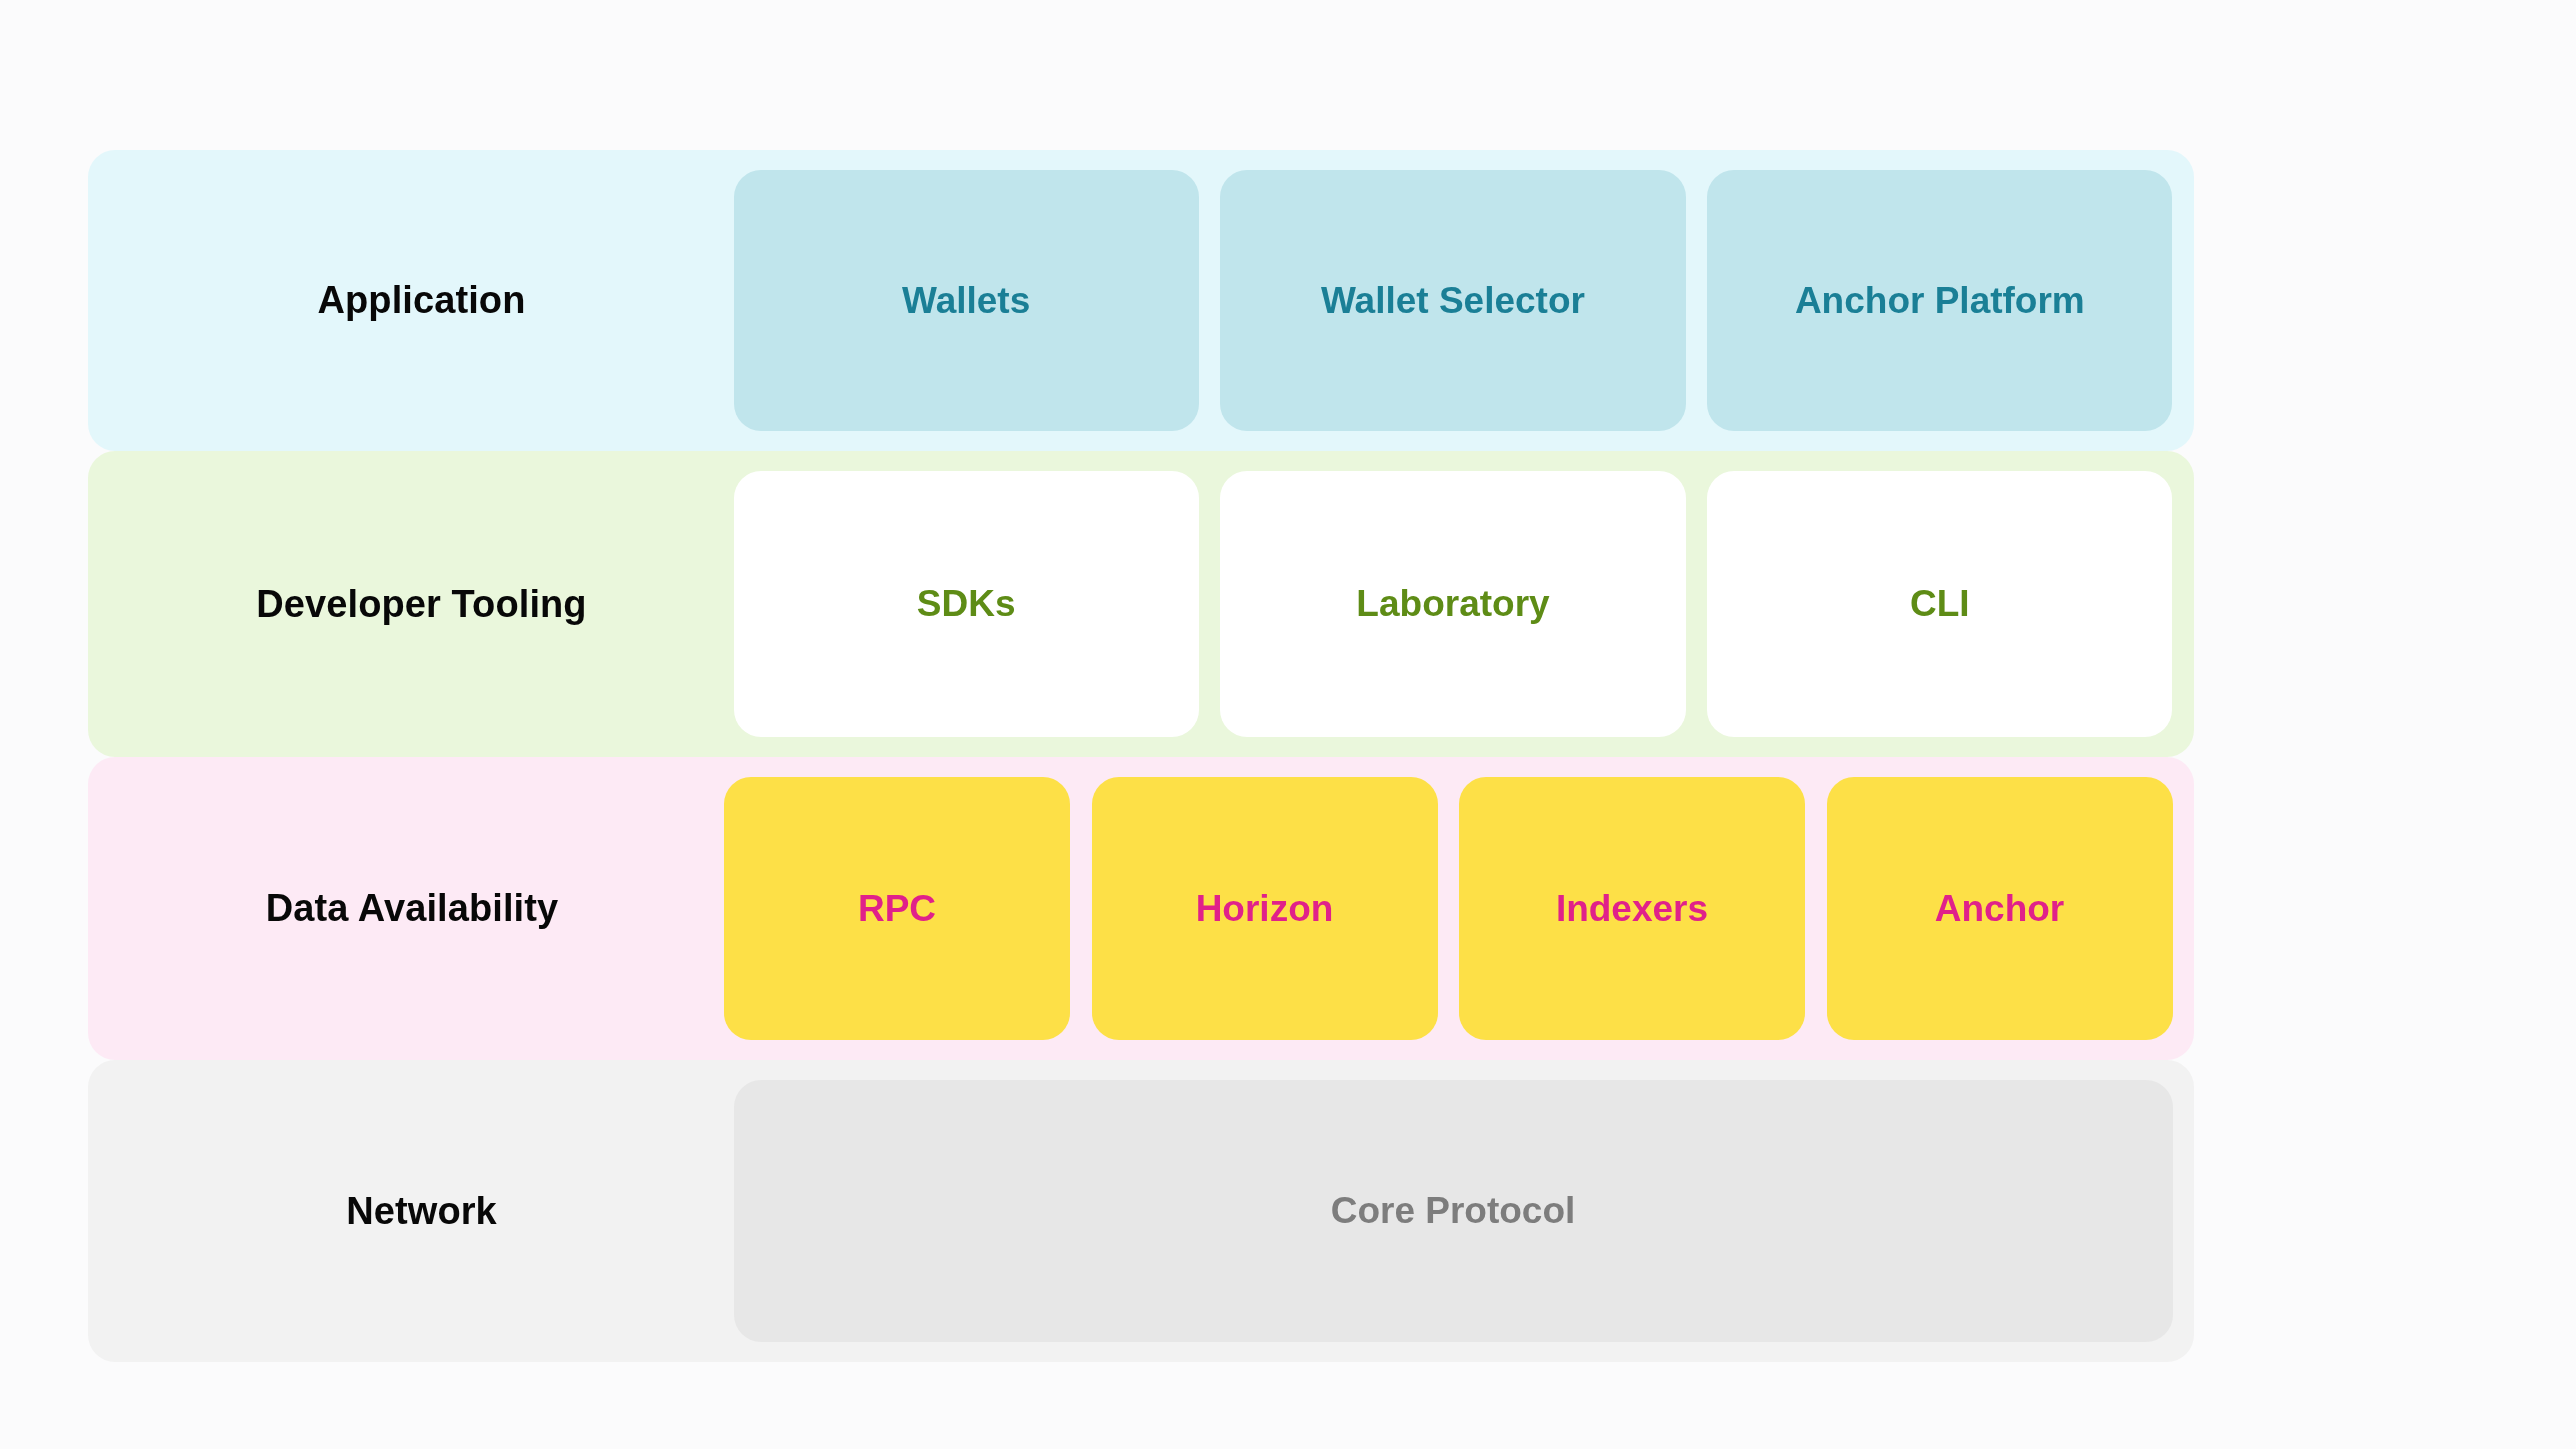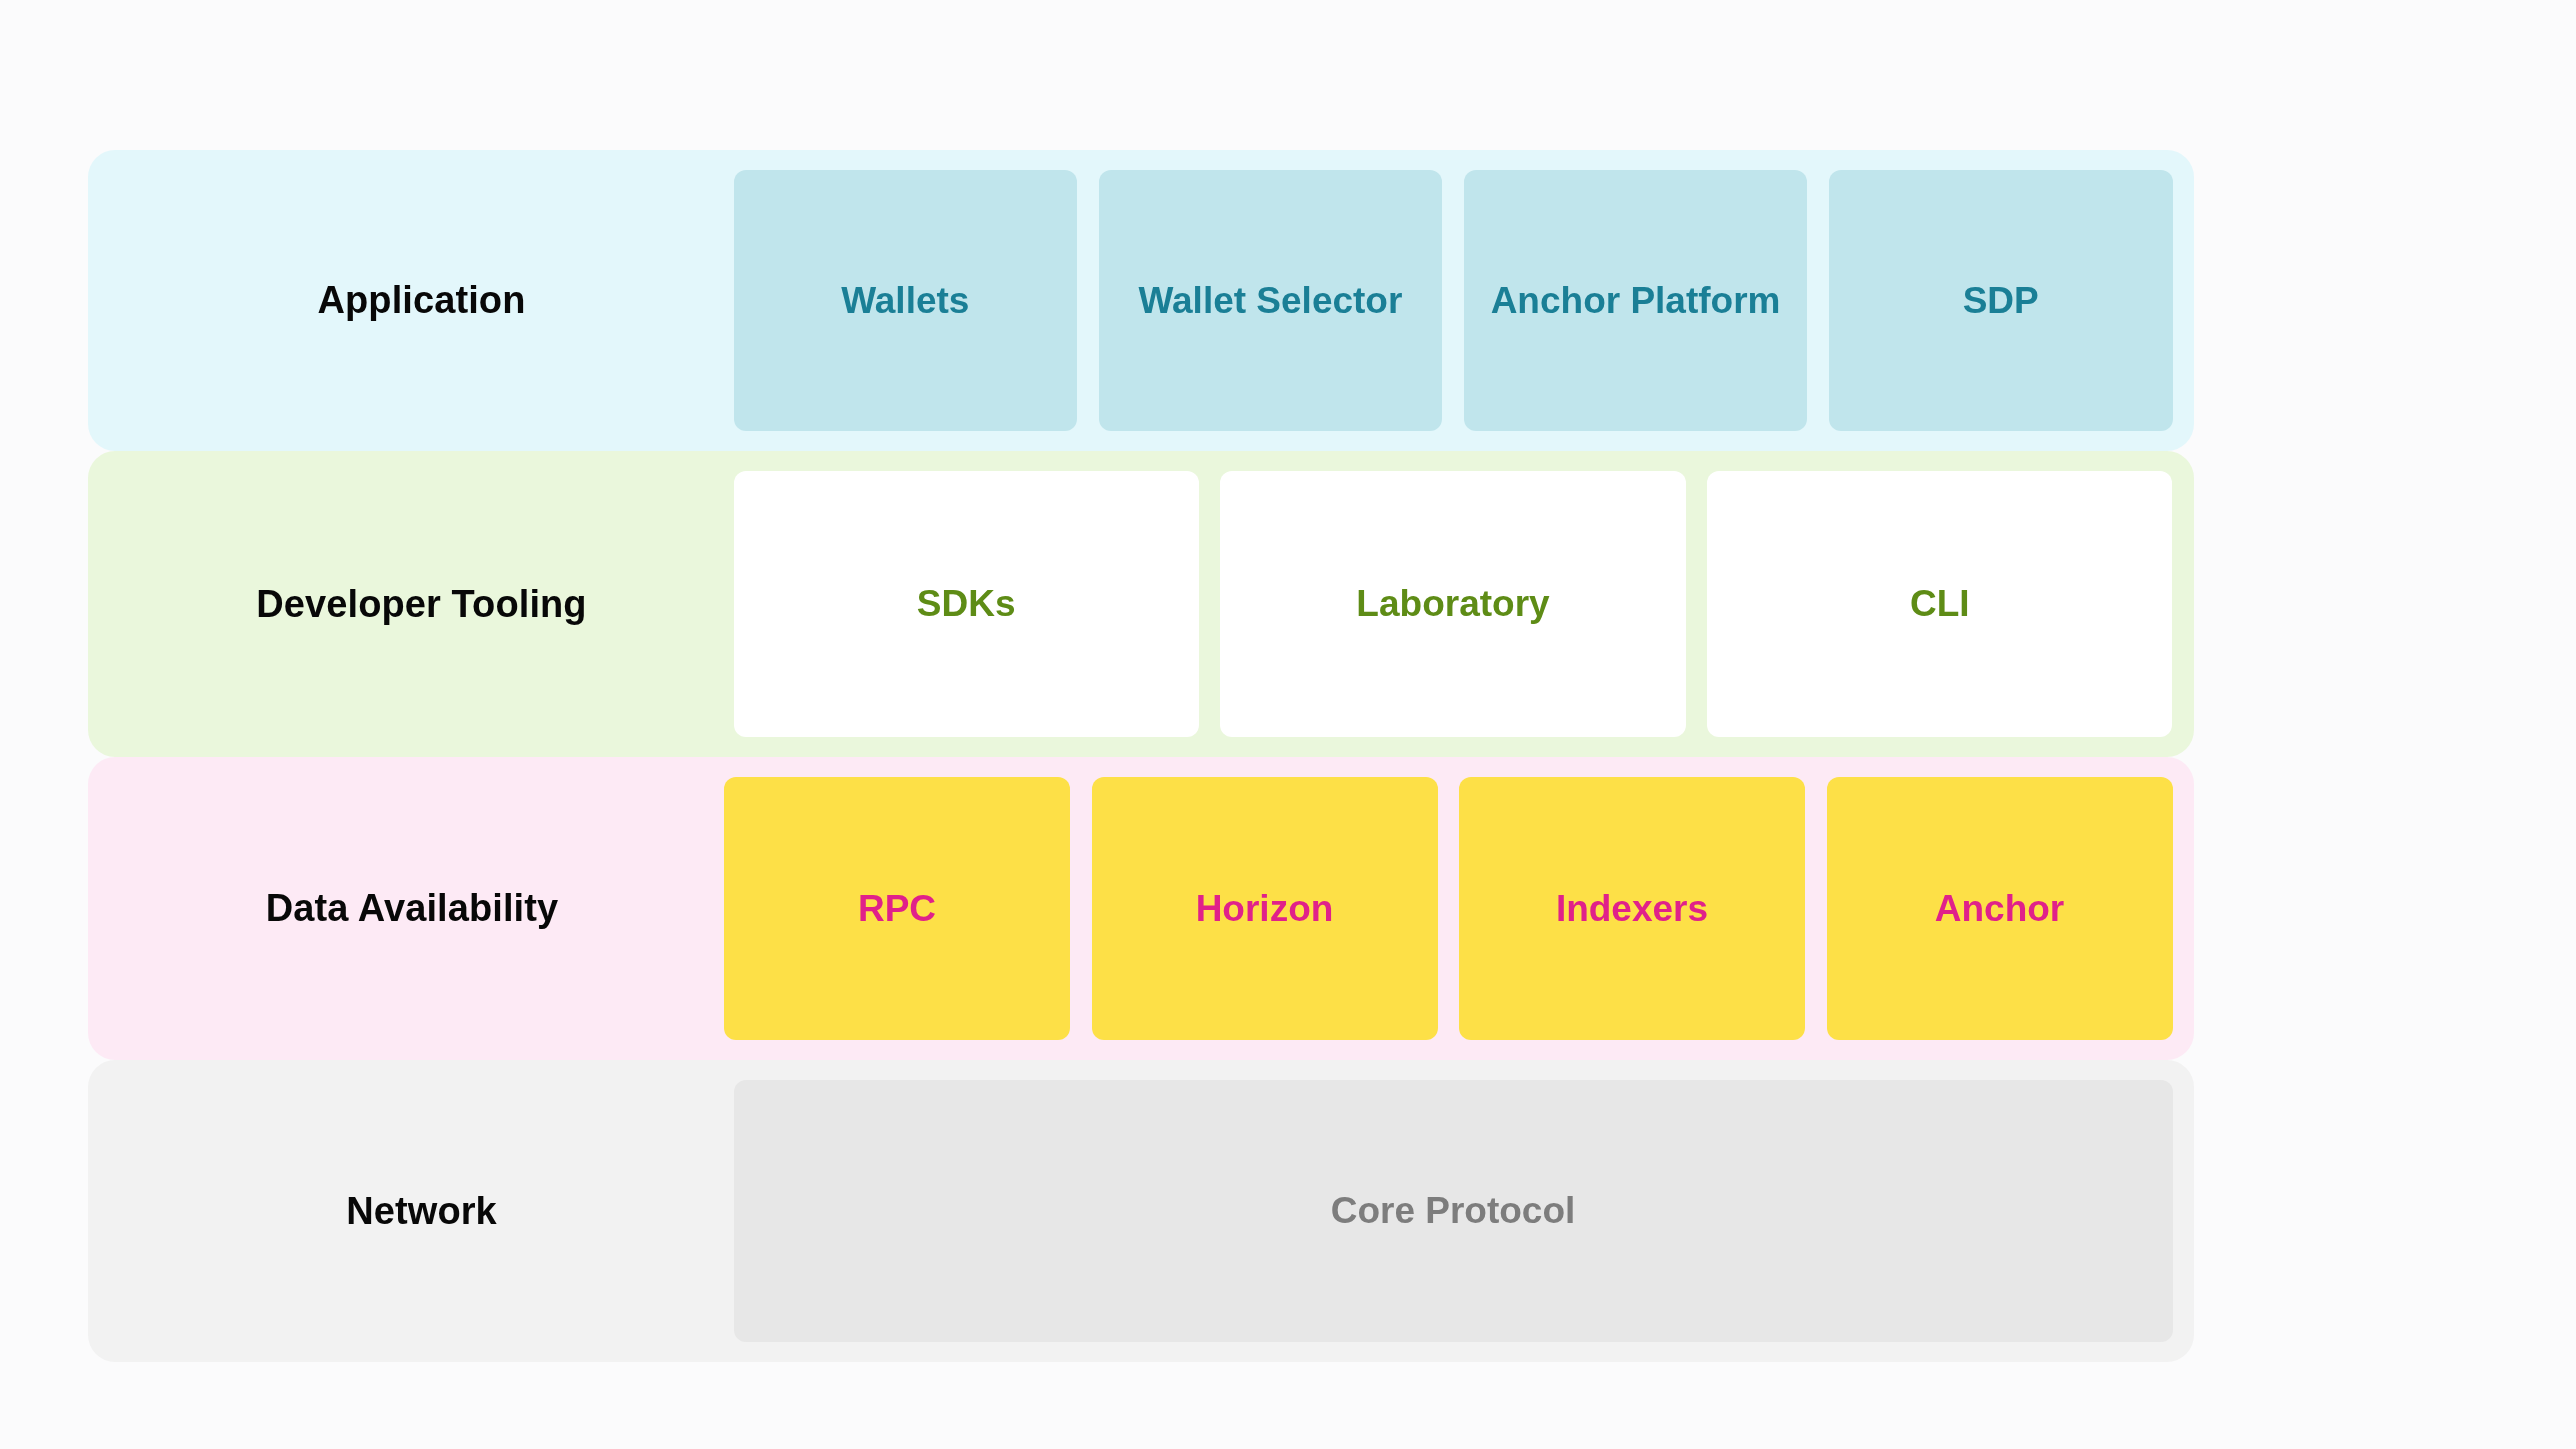--- a/index.html
+++ b/index.html
@@ -55,21 +55,21 @@
 
   .chips {
     flex: 1 1 auto;
     display: flex;
     flex-direction: row;
     gap: 21.5px;
   }
 
   .chip {
     flex: 1 1 0;
-    border-radius: 12px;
+    border-radius: 27px;
     display: flex;
     align-items: center;
     justify-content: center;
     font-size: 37px;
     font-weight: bold;
     text-align: center;
     box-sizing: border-box;
     padding: 0 9px;
   }
 
@@ -82,21 +82,20 @@
 <body>
 
 <div id="stack">
 
   <div class="layer-row app">
     <div class="layer-label">Application</div>
     <div class="chips">
       <div class="chip app">Wallets</div>
       <div class="chip app">Wallet Selector</div>
       <div class="chip app">Anchor Platform</div>
-      <div class="chip app">SDP</div>
     </div>
   </div>
 
   <div class="layer-row devtool">
     <div class="layer-label">Developer Tooling</div>
     <div class="chips">
       <div class="chip devtool">SDKs</div>
       <div class="chip devtool">Laboratory</div>
       <div class="chip devtool">CLI</div>
     </div>

